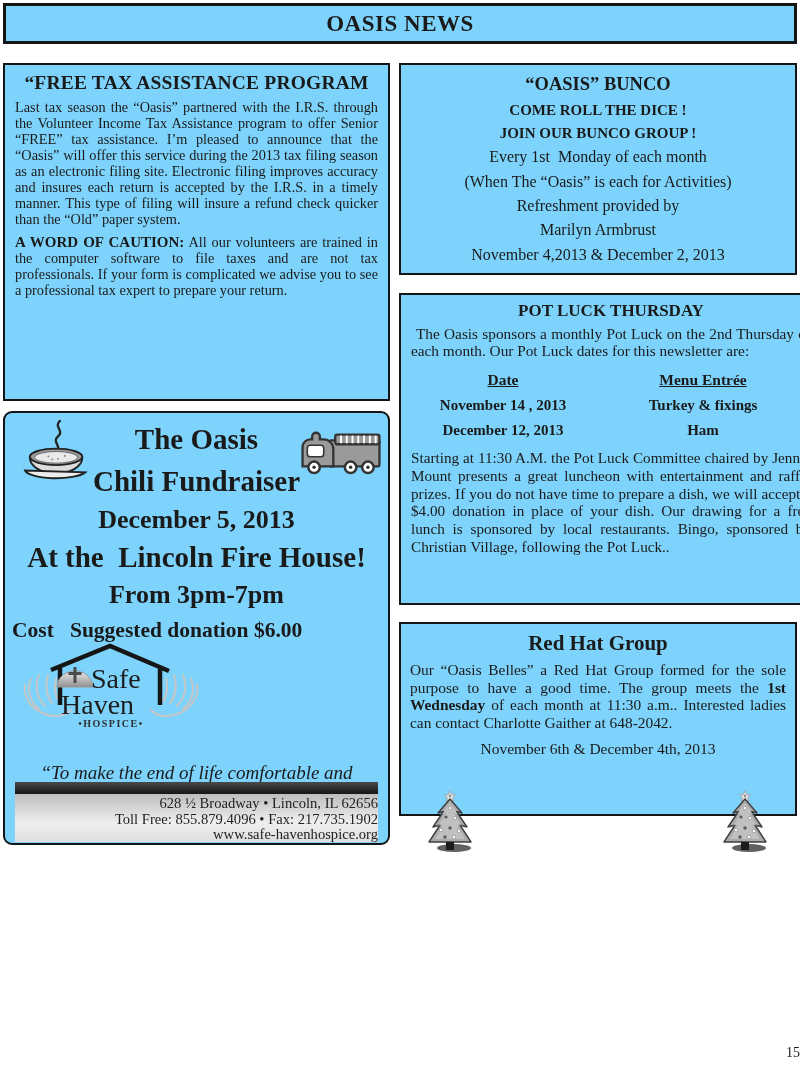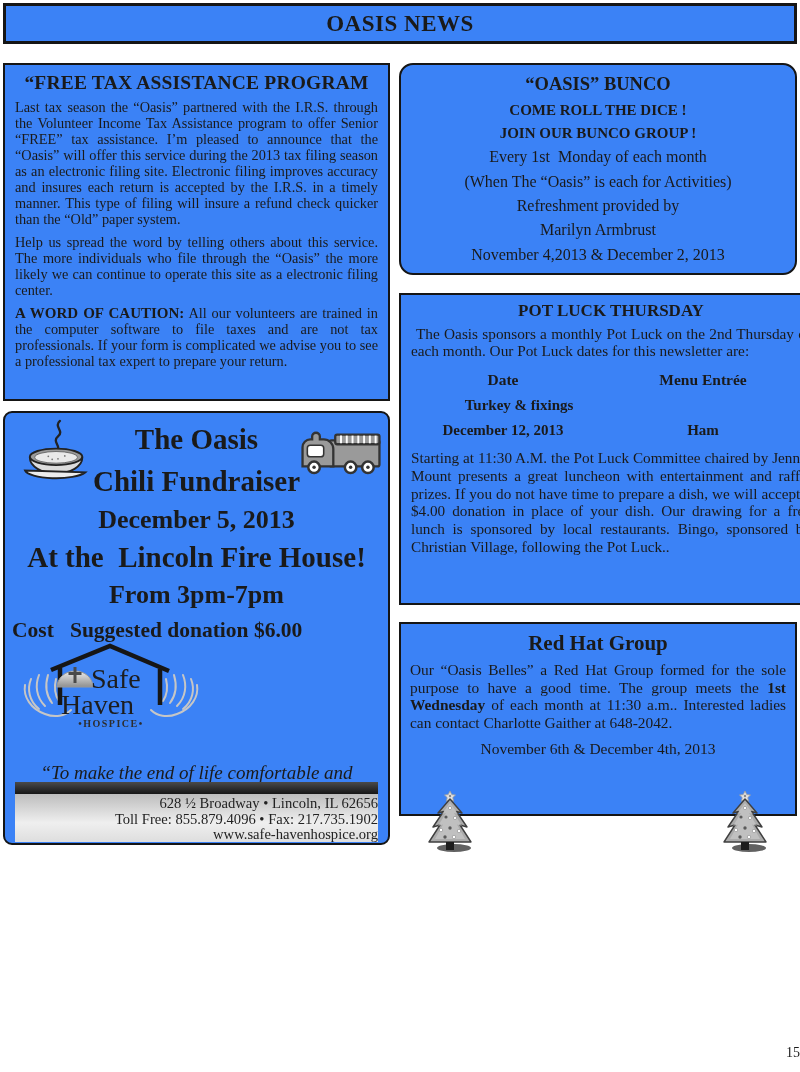--- a/index.html
+++ b/index.html
@@ -1,21 +1,21 @@
 <!DOCTYPE html>
 <html><head>
 <meta charset="utf-8">
 <style>
   * { margin:0; padding:0; box-sizing:border-box; }
   html,body { background:#ffffff; }
   .page {
     position:relative; width:800px; height:1072px; background:#fff;
     font-family:"Liberation Serif", serif; color:#1a1a1a; overflow:hidden;
   }
-  .box { position:absolute; border:2px solid #151515; background:#3b82f6; }
+  .box { position:absolute; border:2px solid #151515; background:#7dd3fc; }
 
   
   .header-box { left:3px; top:3px; width:794px; height:41px; border-width:3px;
     display:flex; align-items:center; justify-content:center; }
   .header-title { font-size:23px; font-weight:bold; letter-spacing:0.5px; }
 
   
   .tax-box { left:3px; top:63px; width:387px; height:338px; padding:7px 10px; }
   .tax-title { text-align:center; font-size:19.5px; font-weight:bold; margin-bottom:5px; letter-spacing:0.2px; }
   .para { font-size:14.3px; line-height:16px; text-align:justify; margin-bottom:7px; }
@@ -38,33 +38,33 @@
     font-style:italic; font-size:19px; }
   .band-dark { position:absolute; left:10px; right:10px; top:369px; height:12px;
     background:linear-gradient(#4a4a4a,#161616); }
   .band-silver { position:absolute; left:10px; right:10px; top:381px; height:48px;
     background:linear-gradient(#bdbdbd,#efefef 60%,#dedede); text-align:right;
     font-size:14.6px; line-height:15.6px; padding-top:2px; color:#222; }
 
   
   .bunco-box { left:399px; top:63px; width:398px; height:212px;
     display:flex; flex-direction:column; justify-content:space-around;
-    text-align:center; padding:6px 4px;border-radius:14px; }
+    text-align:center; padding:6px 4px; }
   .bunco-title { font-size:18.5px; font-weight:bold; }
   .bunco-bold { font-size:15px; font-weight:bold; }
   .bunco-line { font-size:16px; white-space:pre; }
 
   .potluck-box { left:399px; top:293px; width:424px; height:312px; padding:6px 10px; }
   .potluck-title { text-align:center; font-size:17px; font-weight:bold; margin-bottom:5px; }
   .potluck-intro { font-size:15.3px; line-height:16.5px; text-align:justify; text-indent:5px; }
   .pl-table { margin:8px 0 6px 0; }
   .pl-row { display:flex; }
   .pl-cell-date { width:46%; text-align:center; font-weight:bold; font-size:15px; line-height:25px; }
   .pl-cell-menu { width:54%; text-align:center; font-weight:bold; font-size:15px; line-height:25px; }
-  .pl-head span { font-size:15.5px; }
+  .pl-head span { text-decoration:underline; font-size:15.5px; }
   .potluck-outro { font-size:15.2px; line-height:17.8px; text-align:justify; }
 
   .redhat-box { left:399px; top:622px; width:398px; height:194px; padding:7px 9px; }
   .redhat-title { text-align:center; font-size:21px; font-weight:bold; margin-bottom:5px; }
   .redhat-para { font-size:15.4px; line-height:17.6px; text-align:justify; }
   .redhat-dates { text-align:center; font-size:15.5px; margin-top:9px; }
 
   .tree { position:absolute; top:790px; }
   .tree-left { left:424px; }
   .tree-right { left:719px; }
@@ -79,21 +79,20 @@
 
 <div class="page">
 
   <div class="box header-box">
     <span class="header-title">OASIS NEWS</span>
   </div>
 
   <div class="box tax-box">
     <div class="tax-title">“FREE TAX ASSISTANCE PROGRAM</div>
     <p class="para">Last tax season the “Oasis” partnered with the I.R.S. through the Volunteer Income Tax Assistance program to offer Senior “FREE” tax assistance.  I’m pleased to announce that the “Oasis” will offer this service during the 2013 tax filing season as an electronic filing site.  Electronic filing improves accuracy and insures each return is accepted by the I.R.S. in a timely manner.  This type of filing will insure a refund check quicker than the “Old” paper system.</p>
-    <p class="para">Help us spread the word by telling others about this service. The more individuals who file through the “Oasis” the more likely we can continue to operate this site as a electronic filing center.</p>
     <p class="para"><b>A WORD OF CAUTION:</b><span>   All our volunteers are trained in the computer software to file taxes and are not tax professionals.  If your form is complicated we advise you to see a professional tax expert to prepare your return.</span></p>
   </div>
 
   <div class="box chili-box">
 
     <svg class="abs soup" width="86" height="66" viewBox="0 0 88 68">
       <path d="M46 2 C39 8 51 12 44 18 C37 24 49 28 42 34" fill="none" stroke="#222" stroke-width="2.4" stroke-linecap="round"></path>
       <path d="M15 40 a27 16 0 0 0 54 0 z" fill="#dcdcdc" stroke="#222" stroke-width="2"></path>
       <ellipse cx="42" cy="39" rx="27" ry="8.5" fill="#9a9a9a" stroke="#222" stroke-width="2"></ellipse>
       <ellipse cx="42" cy="39.5" rx="22" ry="6" fill="#e9e9e9" stroke="#555" stroke-width="0.8"></ellipse>
@@ -196,20 +195,21 @@
 
   <div class="box potluck-box">
     <div class="potluck-title">POT LUCK THURSDAY</div>
     <p class="potluck-intro">The Oasis sponsors a monthly Pot Luck on the 2nd Thursday of each month.  Our Pot Luck dates for this newsletter are:</p>
     <div class="pl-table">
       <div class="pl-row pl-head">
         <div class="pl-cell-date"><span>Date</span></div>
         <div class="pl-cell-menu"><span>Menu Entrée</span></div>
       </div>
       <div class="pl-row">
+        <div class="pl-cell-date">November 14 , 2013</div>
         <div class="pl-cell-menu">Turkey &amp; fixings</div>
       </div>
       <div class="pl-row">
         <div class="pl-cell-date">December 12, 2013</div>
         <div class="pl-cell-menu">Ham</div>
       </div>
     </div>
     <p class="potluck-outro">Starting at 11:30 A.M. the Pot Luck Committee chaired by Jennie Mount presents a great luncheon with  entertainment and raffle prizes.  If you do not have time to prepare a dish, we will accept a $4.00 donation in place of your dish.  Our drawing for a free lunch is sponsored by local restaurants.  Bingo, sponsored by Christian Village, following the Pot Luck..</p>
   </div>
 

